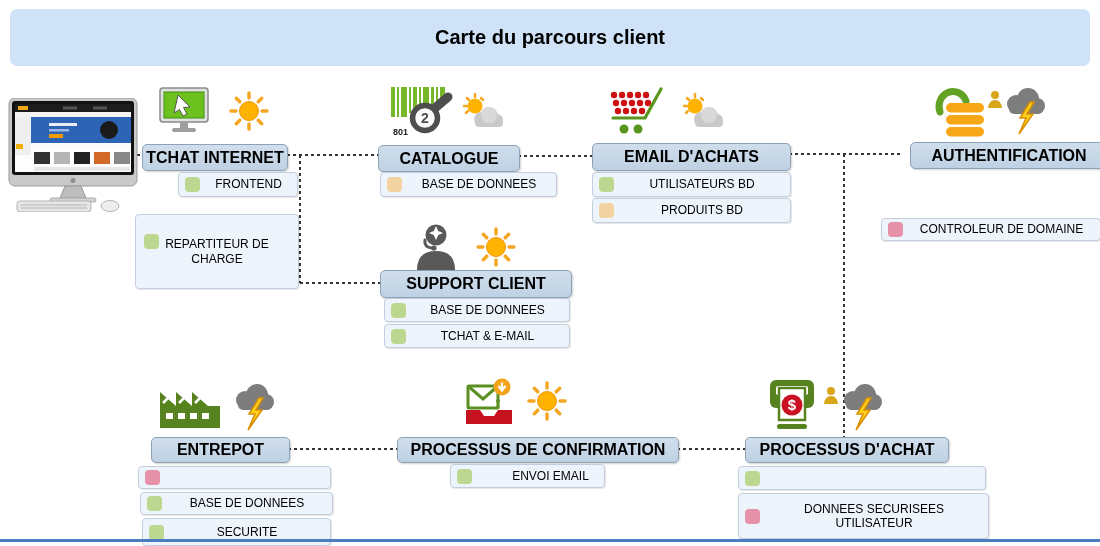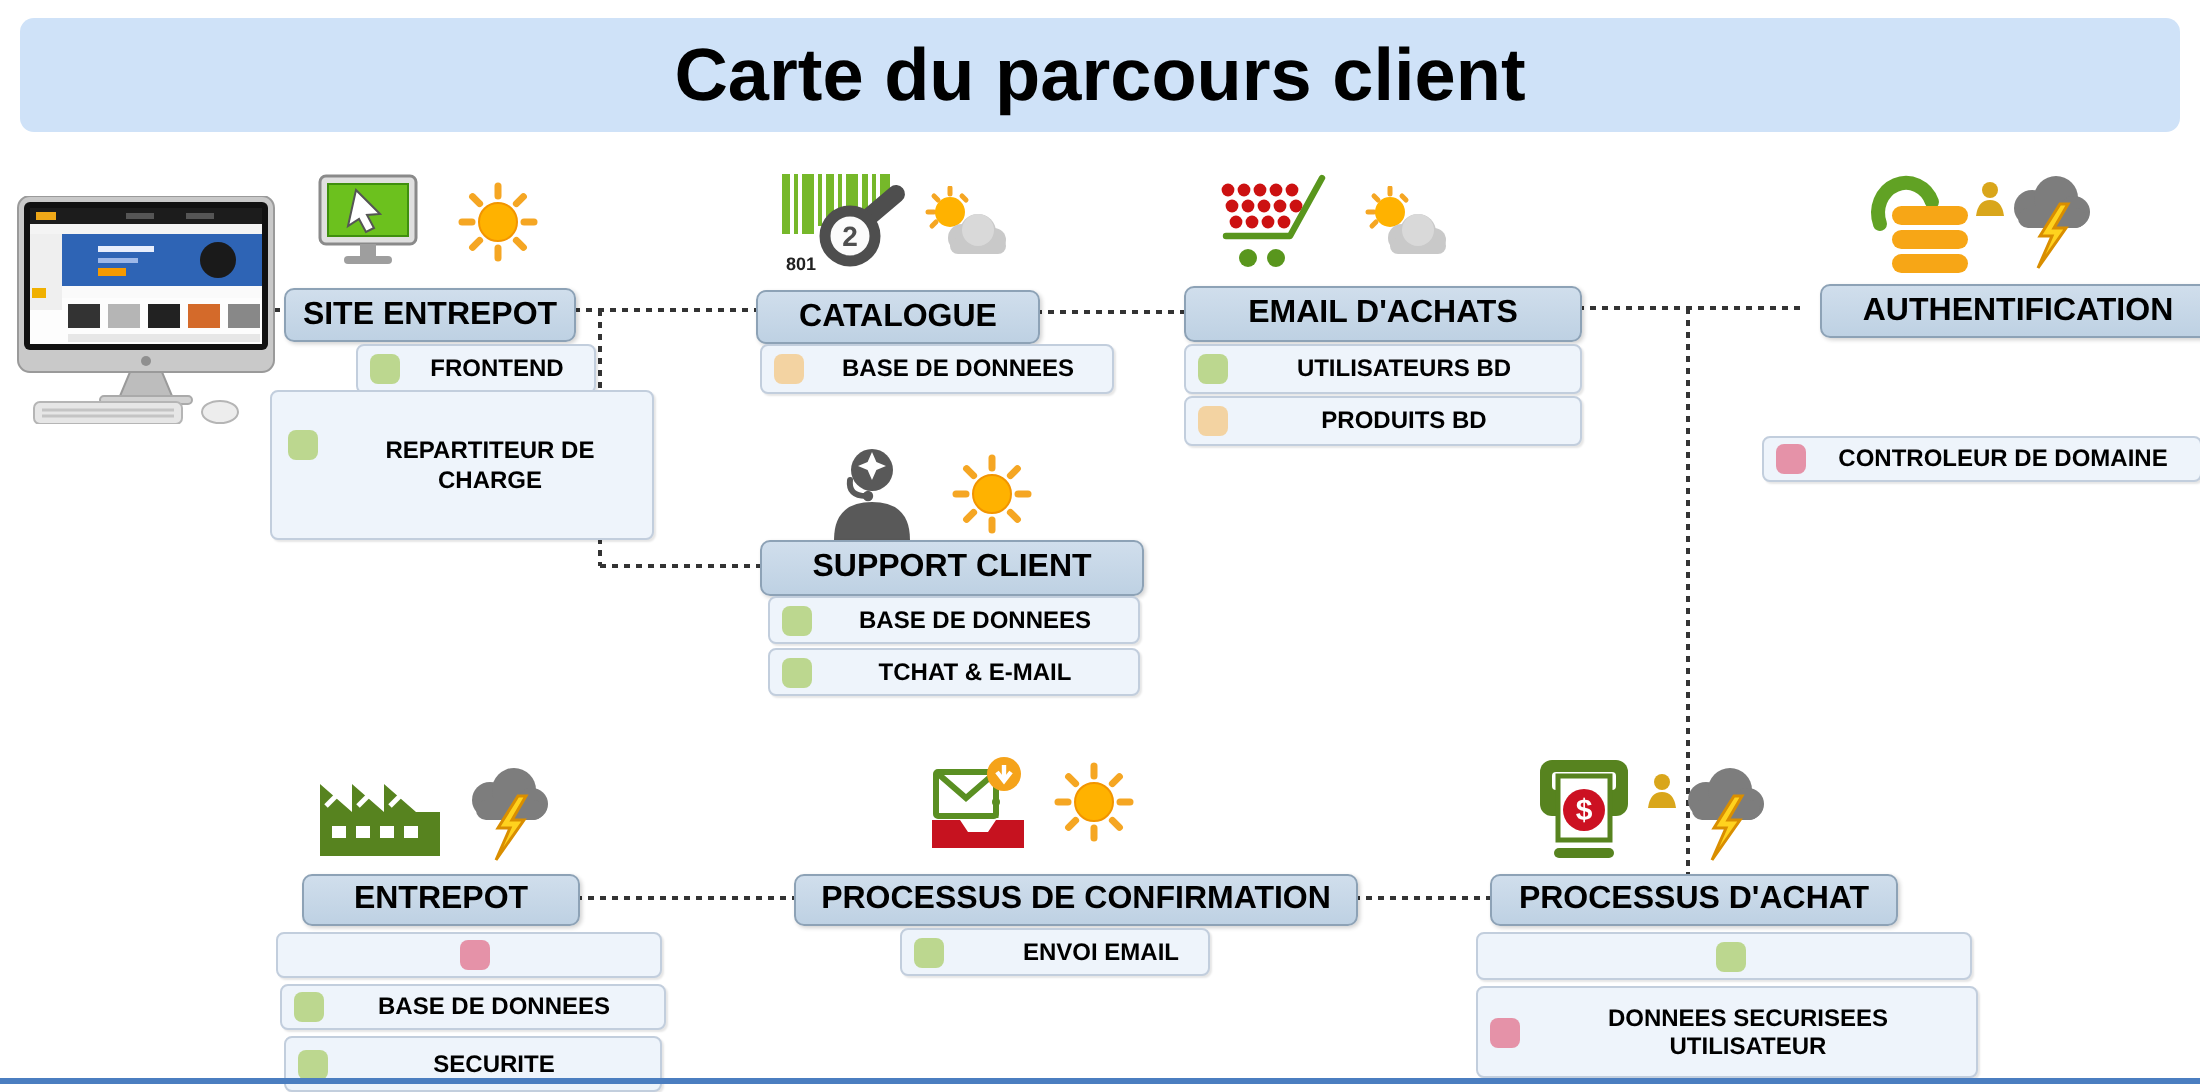--- a/index.html
+++ b/index.html
@@ -1,28 +1,28 @@
 <!DOCTYPE html>
 <html><head>
 <meta charset="utf-8">
 <style>
   html,body{margin:0;padding:0;background:#fff;}
   #canvas{position:relative;width:1100px;height:546px;background:#ffffff;overflow:hidden;
           font-family:"Liberation Sans",sans-serif;color:#000;}
   .abs{position:absolute;}
   
   .banner{left:10px;top:9px;width:1080px;height:57px;background:#cfe2f8;border-radius:7px;
-          display:flex;align-items:center;justify-content:center;font-size:37px;font-weight:bold;}
+          display:flex;align-items:center;justify-content:center;font-size:20px;font-weight:bold;}
   
   .hdr{background:linear-gradient(180deg,#d0deec,#bed1e3);border:1px solid #8da2b6;border-radius:5px;
        display:flex;align-items:center;justify-content:center;font-weight:bold;font-size:16px;
        box-shadow:1px 1px 2px rgba(0,0,0,.18);white-space:nowrap;}
   
   .item{background:#eef4fb;border:1px solid #c2cedd;border-radius:4px;display:flex;align-items:center;
-        font-weight:bold;font-size:12px;box-shadow:1px 1px 1px rgba(0,0,0,.10);justify-content:center;}
+        font-weight:normal;font-size:12px;box-shadow:1px 1px 1px rgba(0,0,0,.10);}
   .chip{width:15px;height:15px;border-radius:4px;margin-left:6px;flex:none;}
   .item .lbl{flex:1;text-align:center;padding:0 6px;line-height:1.2;}
   .item-tall .chip{position:absolute;left:8px;top:19px;margin:0;}
   .item-tall{position:absolute;}
   
   .hline{height:2px;background:repeating-linear-gradient(90deg,#333 0 3px,transparent 3px 6px);}
   .vline{width:2px;background:repeating-linear-gradient(180deg,#333 0 3px,transparent 3px 6px);}
   .bottom-rule{left:0;top:539px;width:1100px;height:3px;background:#4b7ec0;}
   .icon{line-height:0;}
   svg{display:block;}
@@ -98,27 +98,27 @@
             <line x1="34" y1="21" x2="39" y2="21"></line>
           <line x1="8.3" y1="8.3" x2="11.8" y2="11.8"></line>
             <line x1="30.2" y1="30.2" x2="33.7" y2="33.7"></line>
           <line x1="8.3" y1="33.7" x2="11.8" y2="30.2"></line>
             <line x1="30.2" y1="11.8" x2="33.7" y2="8.3"></line>
         </g>
         <circle cx="21" cy="21" r="9.5" fill="#ffb200" stroke="#f29500"></circle>
       </svg>
     </div>
     <div class="abs hdr" style="left:142px;top:144px;width:144px;height:25px;">
-      <span>SITE ENTREPOT</span>
+      <span>TCHAT INTERNET</span>
     </div>
     <div class="abs item" style="left:178px;top:172px;width:118px;height:23px;">
       <span class="chip" style="background: rgb(188, 215, 143);"></span>
       <span class="lbl">FRONTEND</span>
     </div>
-    <div class="abs item item-tall" style="left:135px;top:195px;width:162px;height:73px;padding-left:28px;">
+    <div class="abs item item-tall" style="left:135px;top:214px;width:162px;height:73px;">
       <span class="chip" style="background: rgb(188, 215, 143);"></span>
       <span class="lbl">REPARTITEUR DE CHARGE</span>
     </div>
   </div>
 
   <div>
     <div class="abs icon" style="left:390px;top:85px;">
       <svg width="68" height="52" viewBox="0 0 68 52">
         <g fill="#76b82a">
           <rect x="1" y="2" width="4" height="30"></rect>

